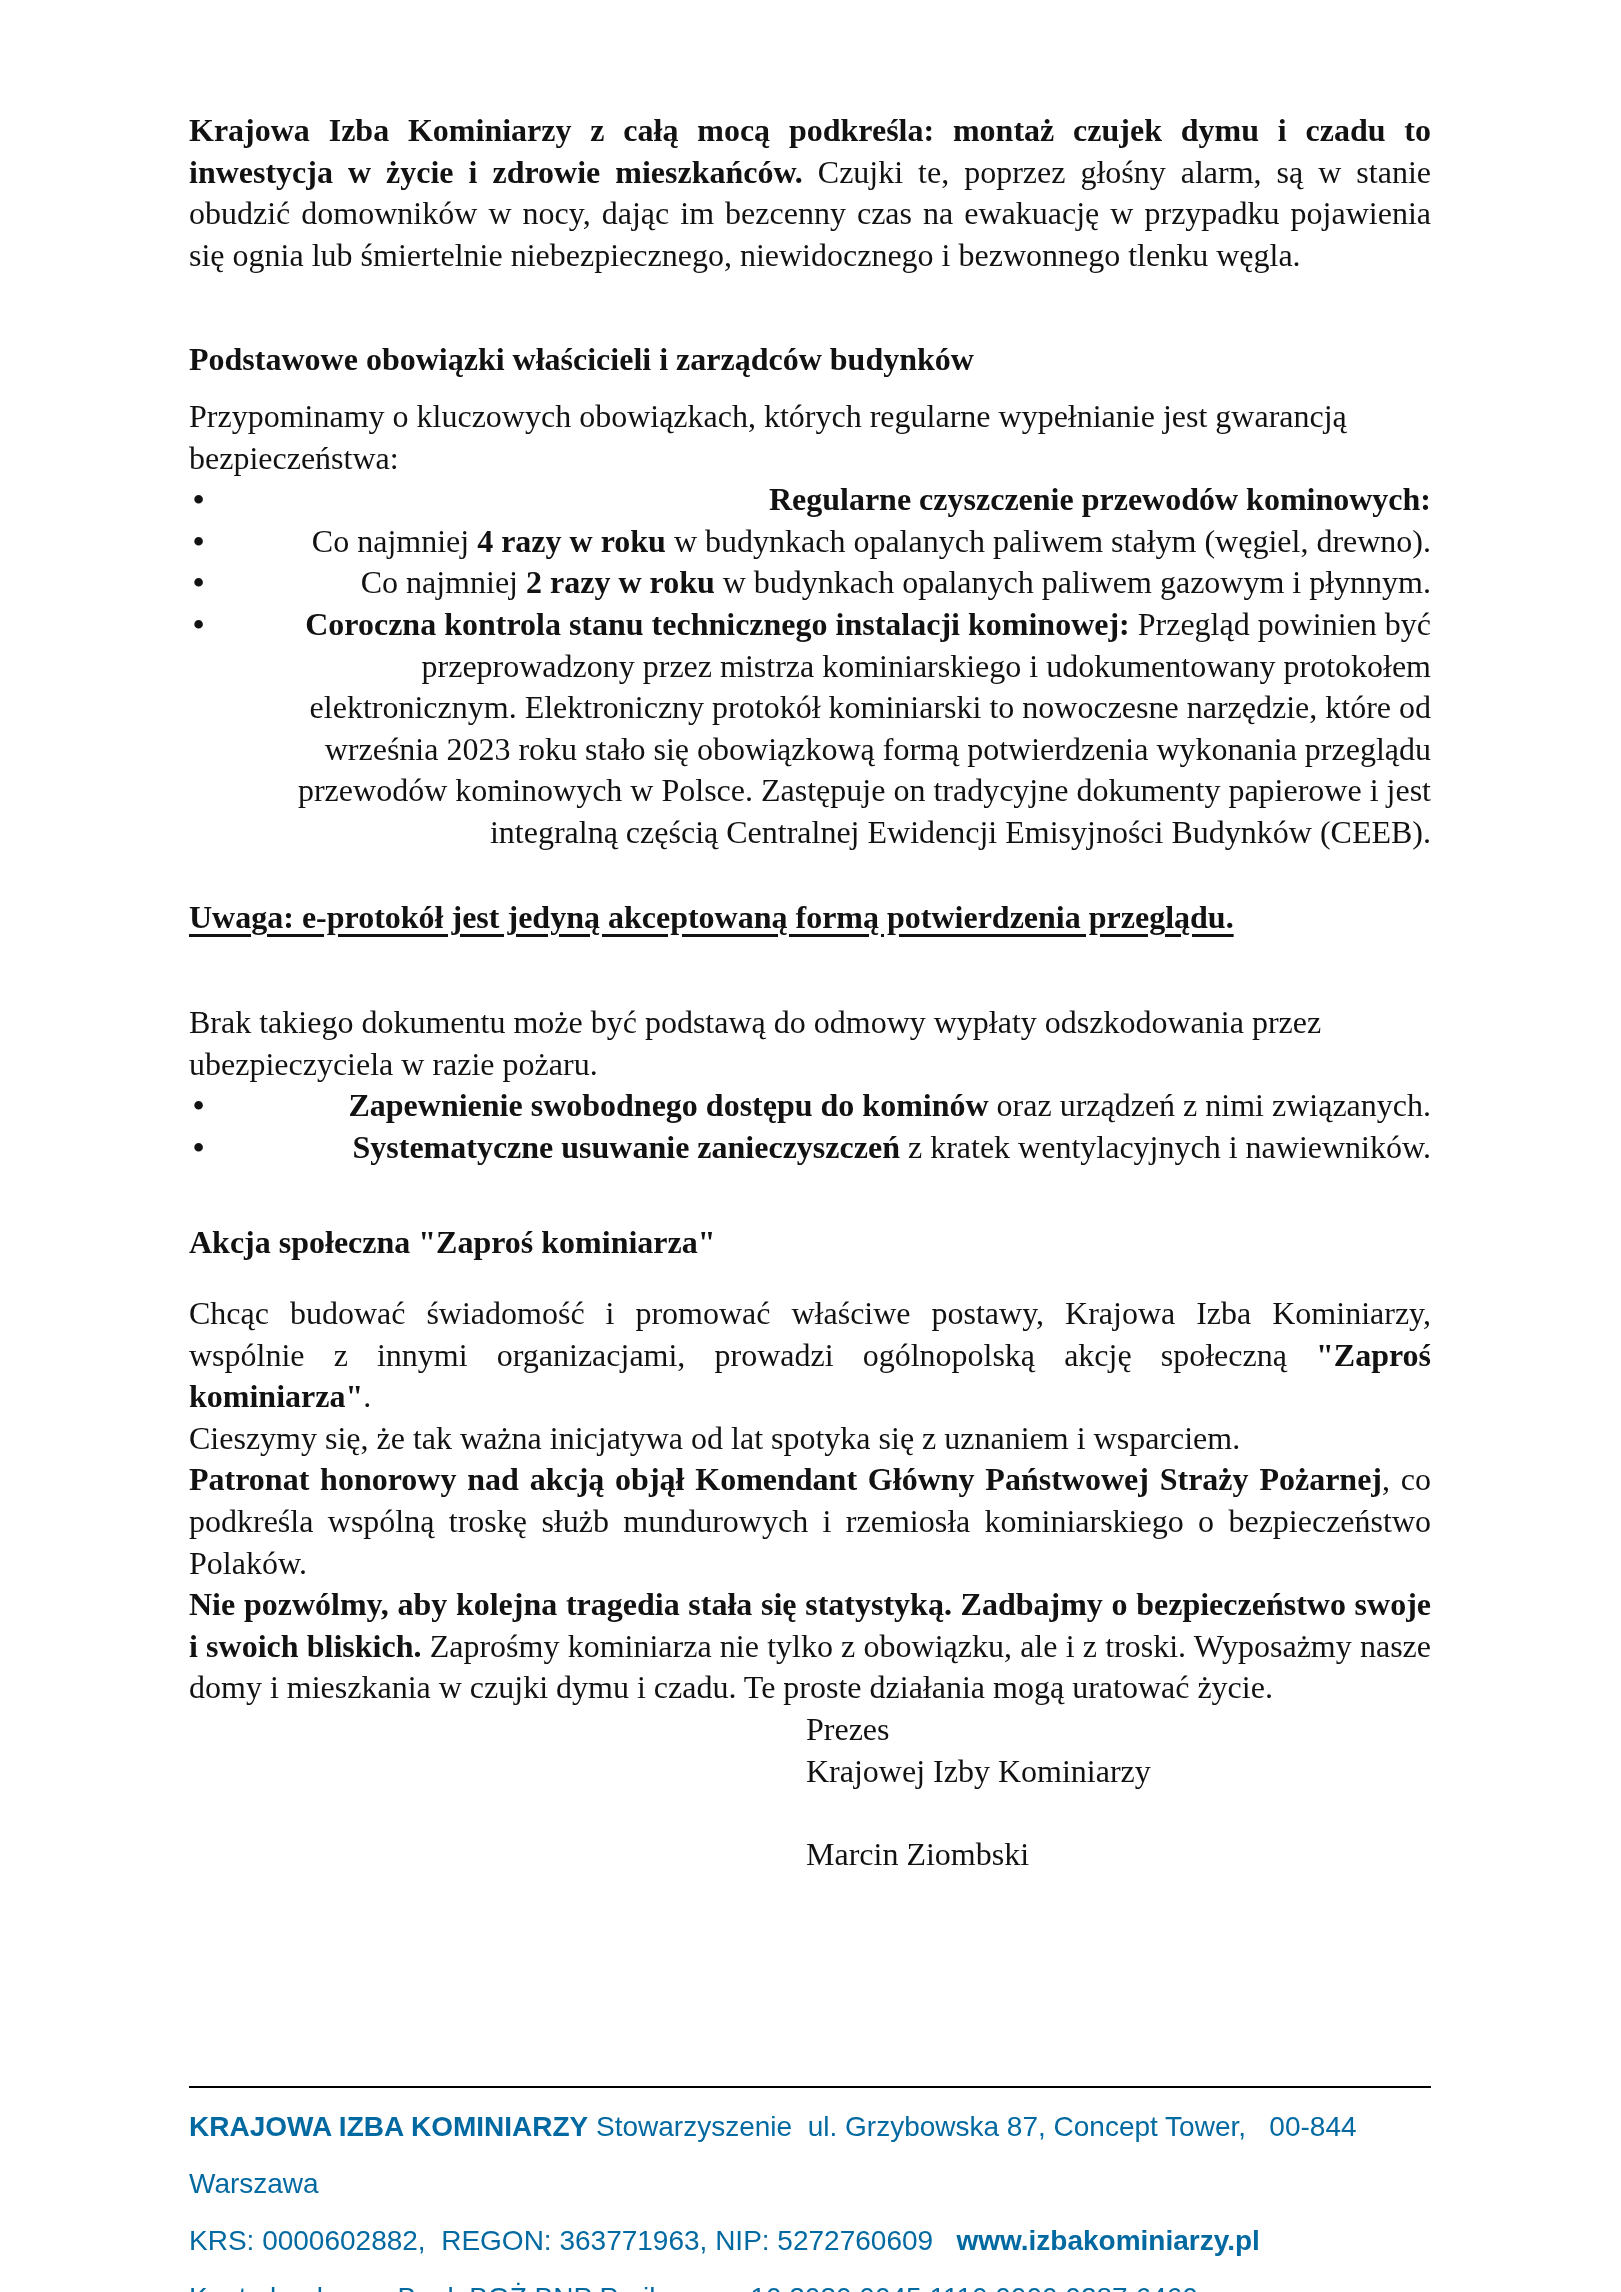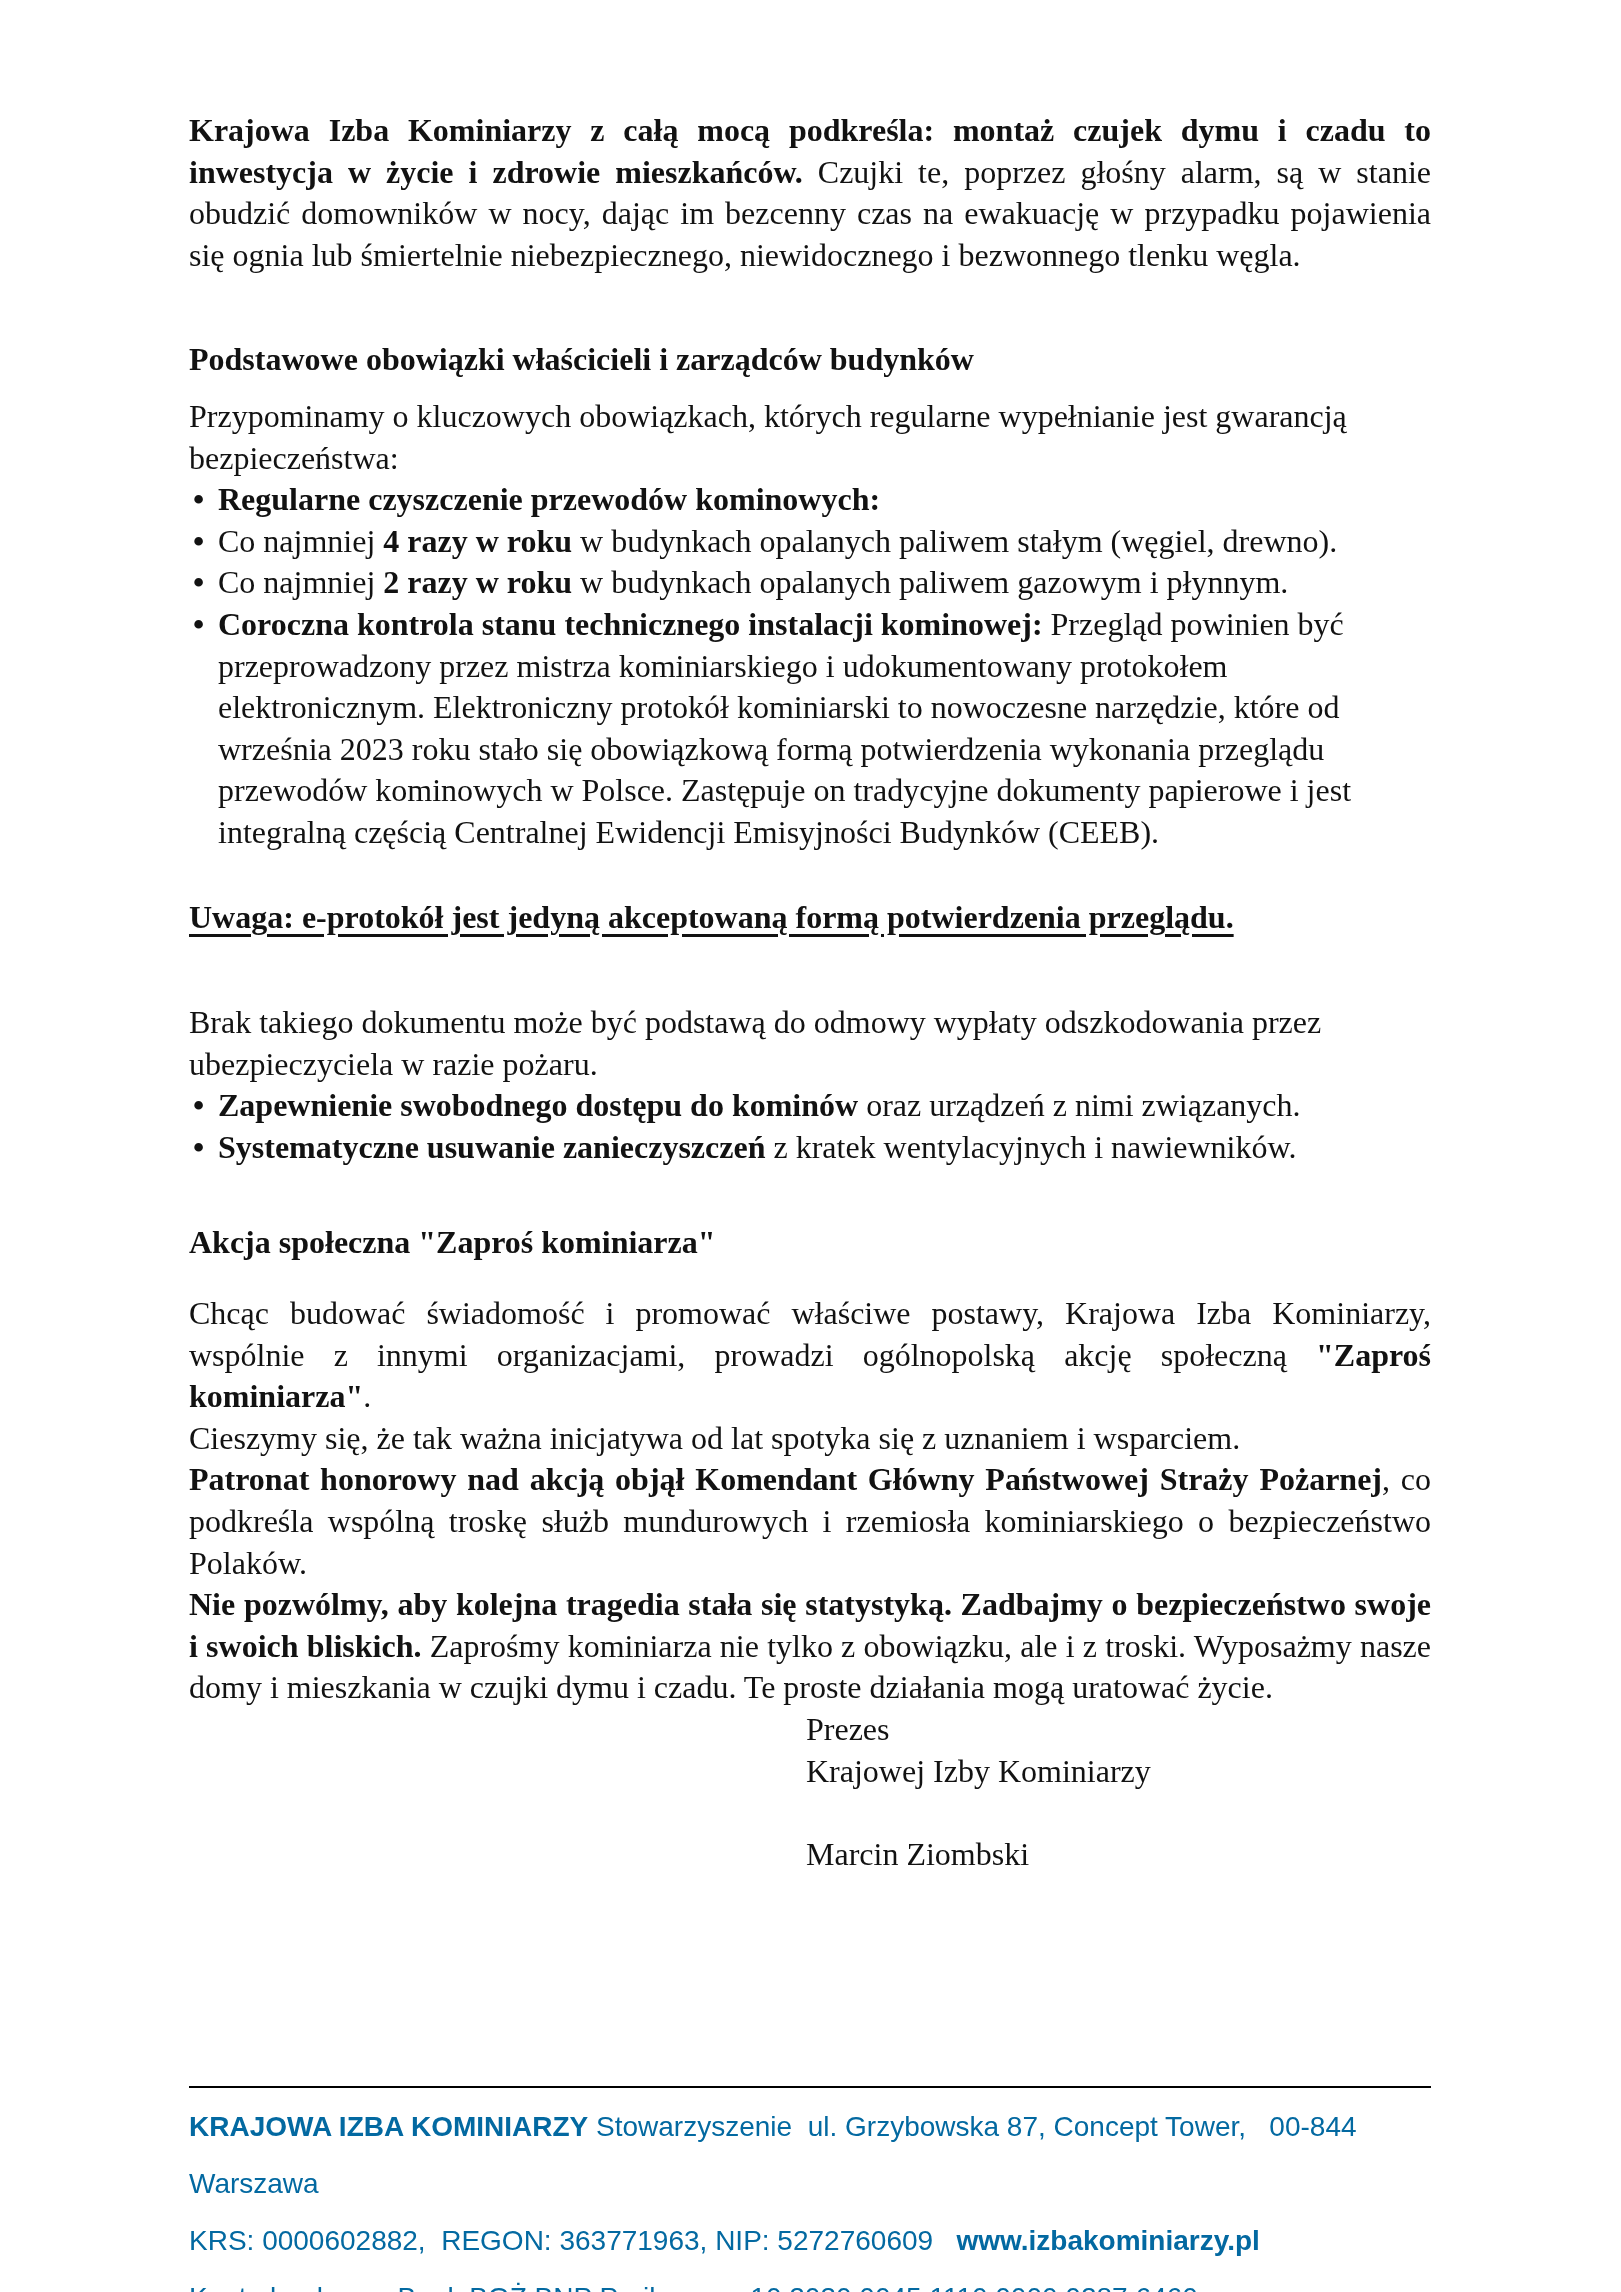--- a/index.html
+++ b/index.html
@@ -15,21 +15,21 @@
     line-height:1.3;
     color:#121212;
     overflow:hidden;
   }
   p { margin:0; }
   .b { font-weight:bold;margin-top:25px; }
   .justify { text-align:justify; }
   .sec-heading { margin-top:63px; font-weight:bold; }
   .lead { margin-top:15px; }
   ul.doc-list { list-style:none; margin:0; padding:0; }
-  ul.doc-list li { position:relative; padding-left:29px; }
+  ul.doc-list li { position:relative; padding-left:29px;text-align:right; }
   ul.doc-list li::before { content:"\2022"; position:absolute; left:3.9px; top:0; font-weight:bold; }
   .list-1 { margin-top:19.6px; }
   .notice {
     margin-top:43px;
     font-weight:bold;
     text-decoration:underline;
     text-decoration-thickness:2.5px;
     text-underline-offset:5.9px;
   }
   .insurance { margin-top:64px; }

